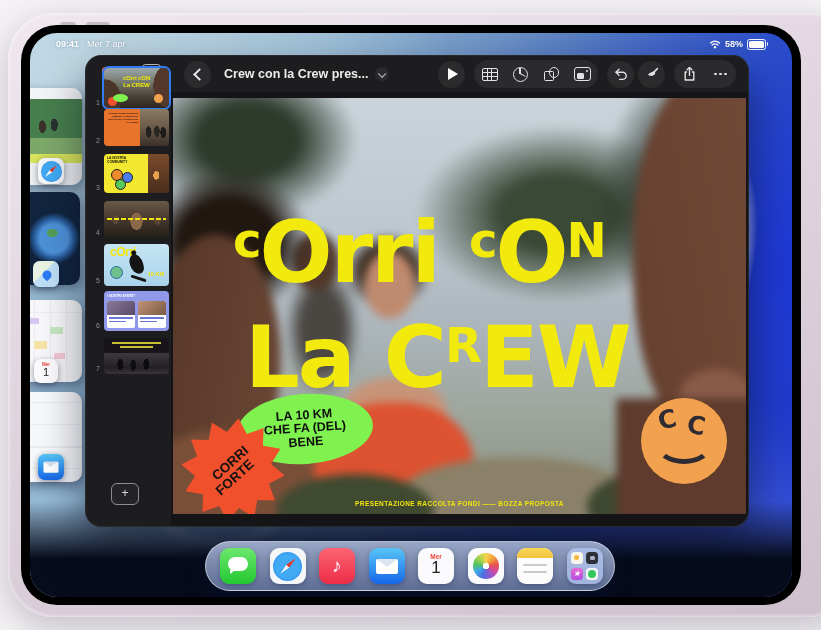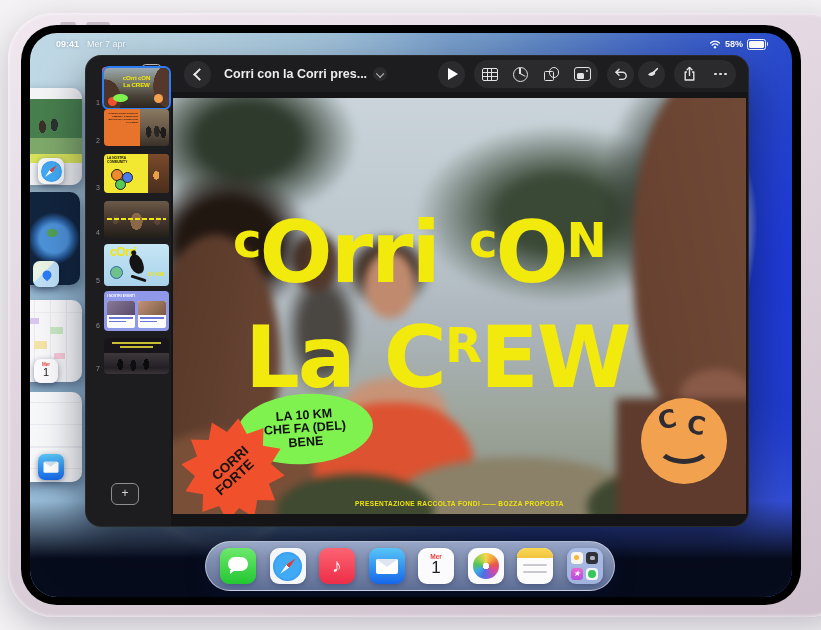--- a/index.html
+++ b/index.html
@@ -340,21 +340,21 @@
             <div class="t7-photo"></div>
           </div>
 
           <div class="add-slide">+</div>
         </div>
 
         <div class="ktitle">
           <div class="circ" style="margin-left:13px;">
               <i class="chev-l"></i>
             </div>
-          <div class="wtitle">Corri con la Corri pres...</div>
+          <div class="wtitle">Crew con la Crew pres...</div>
           <div class="chev-d"></div>
           <div style="flex:1;"></div>
           <div class="circ">
               <i class="play-tri"></i>
             </div>
           <div class="pill" style="margin-left:9px;">
             <div class="slot">
                 <i class="ico-table"></i>
               </div>
             <div class="slot">

